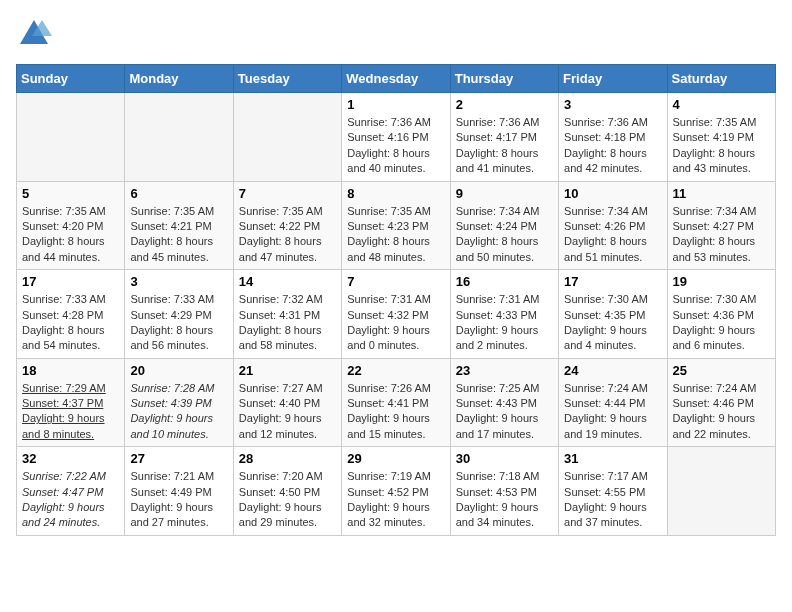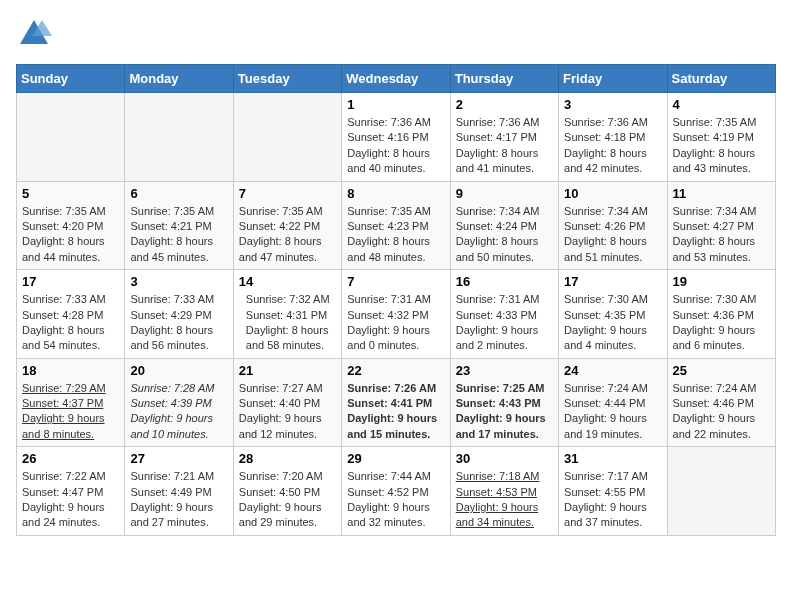--- a/index.html
+++ b/index.html
@@ -205,21 +205,21 @@
 Daylight: 8 hours and 54 minutes.</div>
         </td>
         <td>
           <span class="day-number">3</span>
           <div class="day-info" style="white-space: pre-line;">Sunrise: 7:33 AM
 Sunset: 4:29 PM
 Daylight: 8 hours and 56 minutes.</div>
         </td>
         <td>
           <span class="day-number">14</span>
-          <div class="day-info" style="white-space: pre-line; margin-left: 7px;">Sunrise: 7:32 AM
+          <div class="day-info" style="white-space: pre-line;">Sunrise: 7:32 AM
 Sunset: 4:31 PM
 Daylight: 8 hours and 58 minutes.</div>
         </td>
         <td>
           <span class="day-number">7</span>
           <div class="day-info" style="white-space: pre-line;">Sunrise: 7:31 AM
 Sunset: 4:32 PM
 Daylight: 9 hours and 0 minutes.</div>
         </td>
         <td>
@@ -255,71 +255,71 @@
 Daylight: 9 hours and 10 minutes.</div>
         </td>
         <td>
           <span class="day-number">21</span>
           <div class="day-info" style="white-space: pre-line;">Sunrise: 7:27 AM
 Sunset: 4:40 PM
 Daylight: 9 hours and 12 minutes.</div>
         </td>
         <td>
           <span class="day-number">22</span>
-          <div class="day-info" style="white-space: pre-line; font-weight: bold;">Sunrise: 7:26 AM
+          <div class="day-info" style="white-space: pre-line;">Sunrise: 7:26 AM
 Sunset: 4:41 PM
 Daylight: 9 hours and 15 minutes.</div>
         </td>
         <td>
           <span class="day-number">23</span>
-          <div class="day-info" style="white-space: pre-line; font-weight: bold;">Sunrise: 7:25 AM
+          <div class="day-info" style="white-space: pre-line;">Sunrise: 7:25 AM
 Sunset: 4:43 PM
 Daylight: 9 hours and 17 minutes.</div>
         </td>
         <td>
           <span class="day-number">24</span>
           <div class="day-info" style="white-space: pre-line;">Sunrise: 7:24 AM
 Sunset: 4:44 PM
 Daylight: 9 hours and 19 minutes.</div>
         </td>
         <td>
           <span class="day-number">25</span>
           <div class="day-info" style="white-space: pre-line;">Sunrise: 7:24 AM
 Sunset: 4:46 PM
 Daylight: 9 hours and 22 minutes.</div>
         </td>
       </tr>
       <tr>
         <td>
-          <span class="day-number">26</span>
-          <div class="day-info" style="white-space: pre-line;">Sunrise: 7:22 AM
+          <span class="day-number">32</span>
+          <div class="day-info" style="white-space: pre-line; font-style: italic;">Sunrise: 7:22 AM
 Sunset: 4:47 PM
 Daylight: 9 hours and 24 minutes.</div>
         </td>
         <td>
           <span class="day-number">27</span>
           <div class="day-info" style="white-space: pre-line;">Sunrise: 7:21 AM
 Sunset: 4:49 PM
 Daylight: 9 hours and 27 minutes.</div>
         </td>
         <td>
           <span class="day-number">28</span>
           <div class="day-info" style="white-space: pre-line;">Sunrise: 7:20 AM
 Sunset: 4:50 PM
 Daylight: 9 hours and 29 minutes.</div>
         </td>
         <td>
           <span class="day-number">29</span>
-          <div class="day-info" style="white-space: pre-line;">Sunrise: 7:44 AM
+          <div class="day-info" style="white-space: pre-line;">Sunrise: 7:19 AM
 Sunset: 4:52 PM
 Daylight: 9 hours and 32 minutes.</div>
         </td>
         <td>
           <span class="day-number">30</span>
-          <div class="day-info" style="white-space: pre-line; text-decoration: underline;">Sunrise: 7:18 AM
+          <div class="day-info" style="white-space: pre-line;">Sunrise: 7:18 AM
 Sunset: 4:53 PM
 Daylight: 9 hours and 34 minutes.</div>
         </td>
         <td>
           <span class="day-number">31</span>
           <div class="day-info" style="white-space: pre-line;">Sunrise: 7:17 AM
 Sunset: 4:55 PM
 Daylight: 9 hours and 37 minutes.</div>
         </td>
         <td class="empty-cell"></td>

